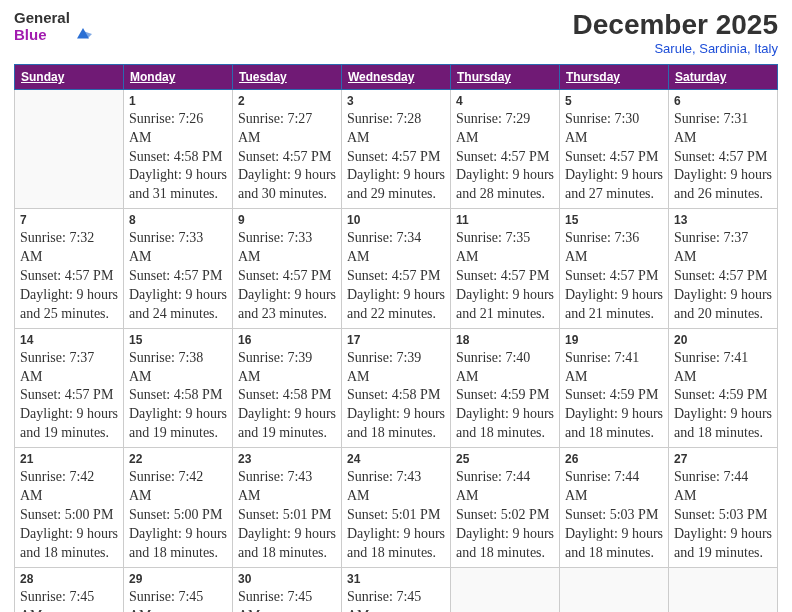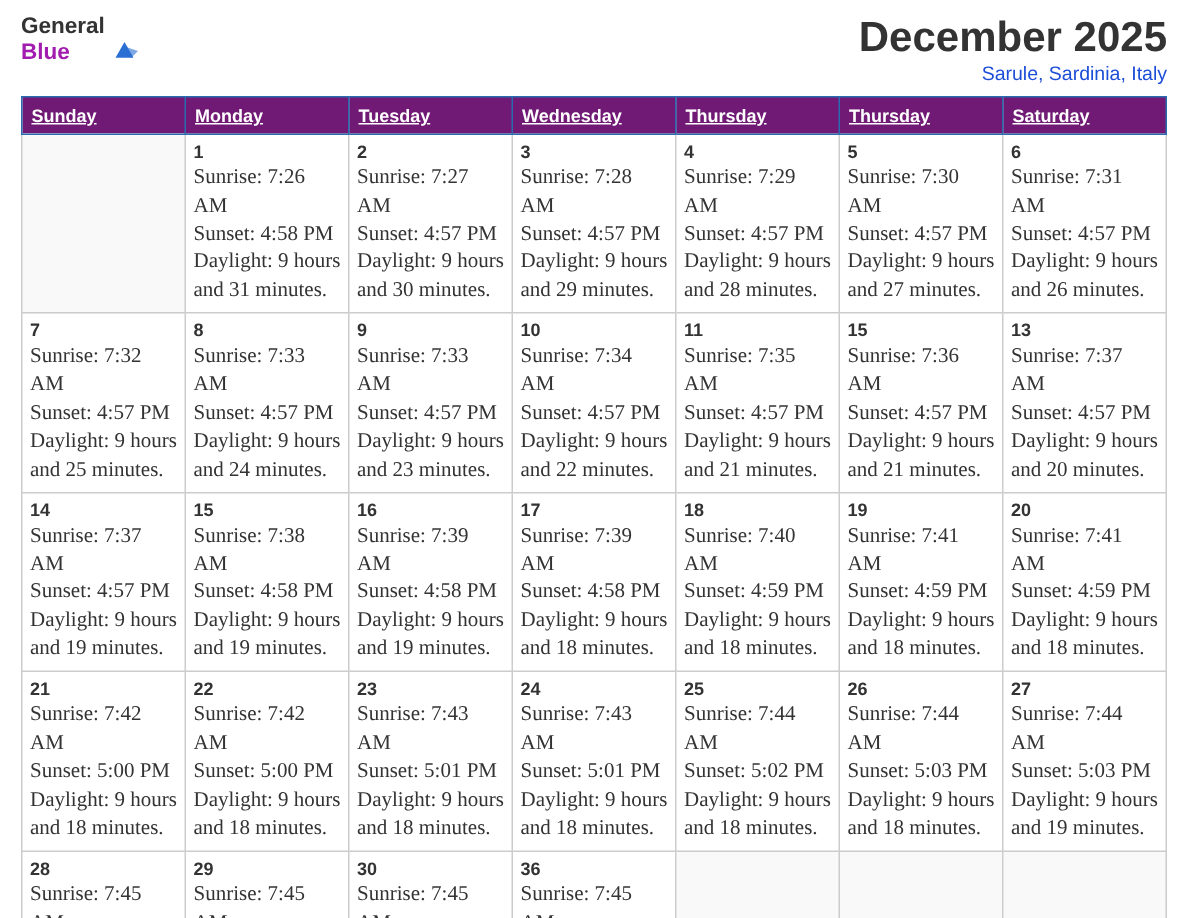--- a/index.html
+++ b/index.html
@@ -249,21 +249,21 @@
           </td>
           <td>
             <div class="day-num">29</div>
             <div class="day-info">Sunrise: 7:45 AM<br>Sunset: 5:05 PM<br>Daylight: 9 hours and 19 minutes.</div>
           </td>
           <td>
             <div class="day-num">30</div>
             <div class="day-info">Sunrise: 7:45 AM<br>Sunset: 5:05 PM<br>Daylight: 9 hours and 20 minutes.</div>
           </td>
           <td>
-            <div class="day-num">36</div>
+            <div class="day-num">31</div>
             <div class="day-info">Sunrise: 7:45 AM<br>Sunset: 5:06 PM<br>Daylight: 9 hours and 20 minutes.</div>
           </td>
           <td class="empty-cell"></td>
           <td class="empty-cell"></td>
           <td class="empty-cell"></td>
         </tr>
       </tbody>
   </table>
 </div>
 

